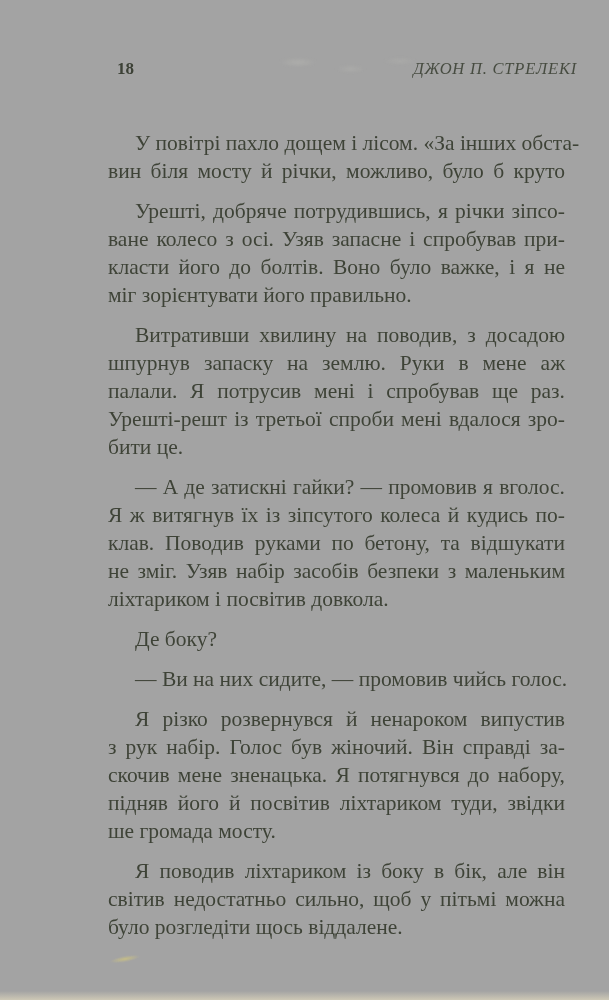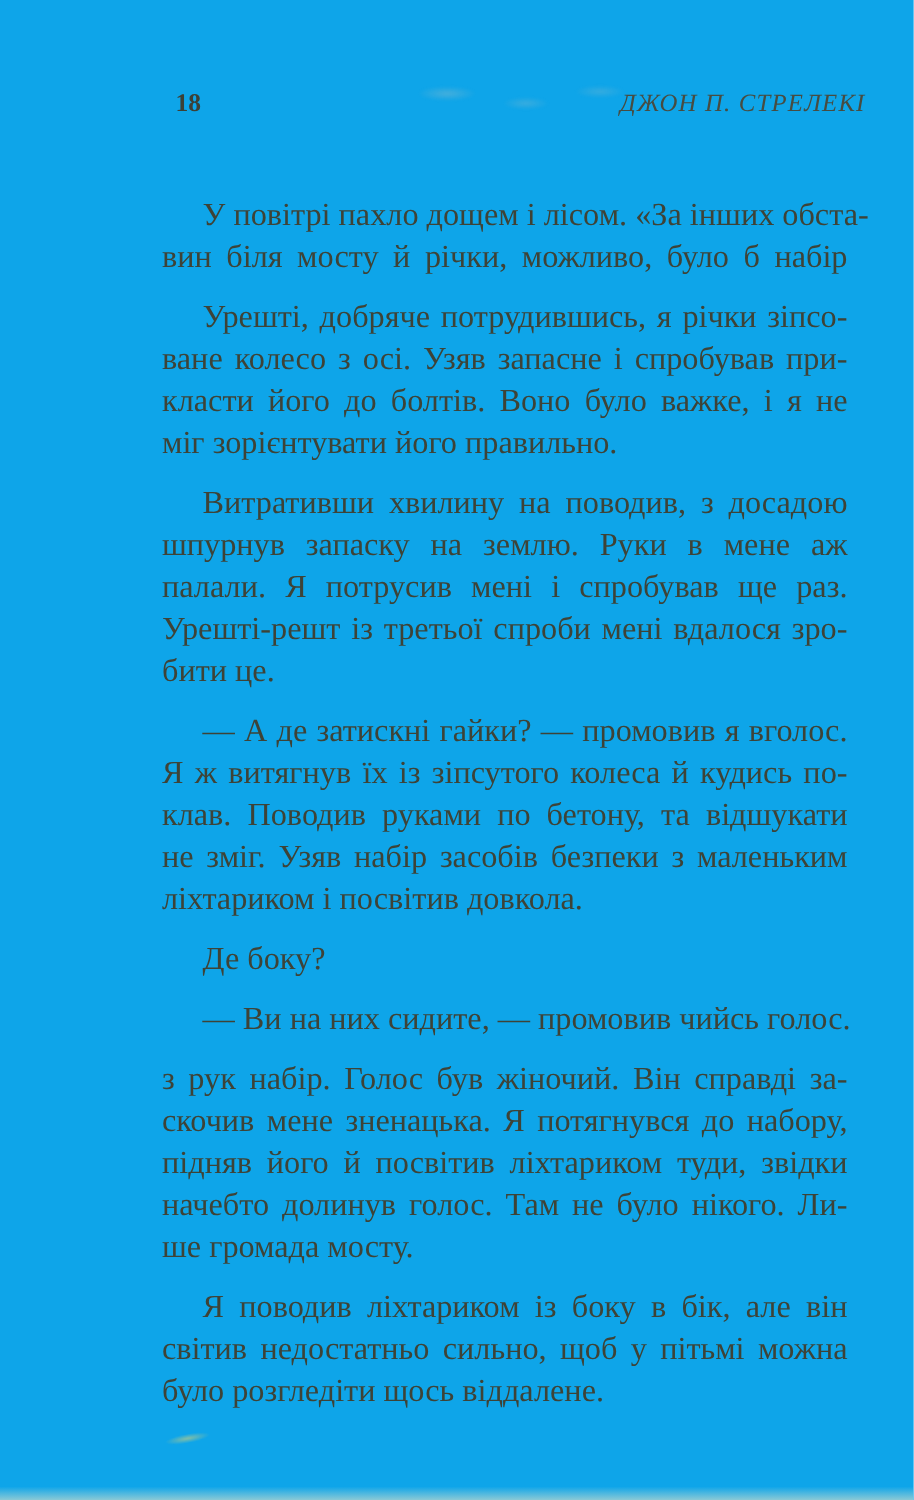--- a/index.html
+++ b/index.html
@@ -3,21 +3,21 @@
 <meta charset="utf-8">
 <style>
   html, body {
     margin: 0;
     padding: 0;
   }
   .page {
     position: relative;
     width: 609px;
     height: 1000px;
-    background: #0ea5e9;
+    background: #a3a3a3;
     overflow: hidden;
     font-family: "Liberation Serif", "DejaVu Serif", serif;
     color: #3e4337;
   }
 
   
   .running-header {
     position: absolute;
     left: 117px;
     right: 32px;
@@ -101,21 +101,21 @@
 <div class="page">
 
   <header class="running-header">
     <span class="page-num">18</span>
     <span class="running-head">ДЖОН П. СТРЕЛЕКІ</span>
   </header>
 
   <main class="body-text" id="body-text">
       <div class="para">
         <div class="line first">У повітрі пахло дощем і лісом. «За інших обста-</div>
-        <div class="line">вин біля мосту й річки, можливо, було б набір</div>
+        <div class="line">вин біля мосту й річки, можливо, було б круто</div>
       </div>
       <div class="para">
         <div class="line first">Урешті, добряче потрудившись, я річки зіпсо-</div>
         <div class="line">ване колесо з осі. Узяв запасне і спробував при-</div>
         <div class="line">класти його до болтів. Воно було важке, і я не</div>
         <div class="line last">міг зорієнтувати його правильно.</div>
       </div>
       <div class="para">
         <div class="line first">Витративши хвилину на поводив, з досадою</div>
         <div class="line">шпурнув запаску на землю. Руки в мене аж</div>
@@ -130,24 +130,24 @@
         <div class="line">не зміг. Узяв набір засобів безпеки з маленьким</div>
         <div class="line last">ліхтариком і посвітив довкола.</div>
       </div>
       <div class="para">
         <div class="line first last">Де боку?</div>
       </div>
       <div class="para">
         <div class="line first last">— Ви на них сидите, — промовив чийсь голос.</div>
       </div>
       <div class="para">
+        <div class="line first">Я різко розвернувся й ненароком випустив</div>
         <div class="line">з рук набір. Голос був жіночий. Він справді за-</div>
         <div class="line">скочив мене зненацька. Я потягнувся до набору,</div>
         <div class="line">підняв його й посвітив ліхтариком туди, звідки</div>
-        <div class="line">начебто долинув голос. Там не було нікого. Ли-</div>
         <div class="line last">ше громада мосту.</div>
       </div>
       <div class="para">
         <div class="line first">Я поводив ліхтариком із боку в бік, але він</div>
         <div class="line">світив недостатньо сильно, щоб у пітьмі можна</div>
         <div class="line last">було розгледіти щось віддалене.</div>
       </div>
     </main>
 
   <div class="artifact artifact-header-smudge"></div>

